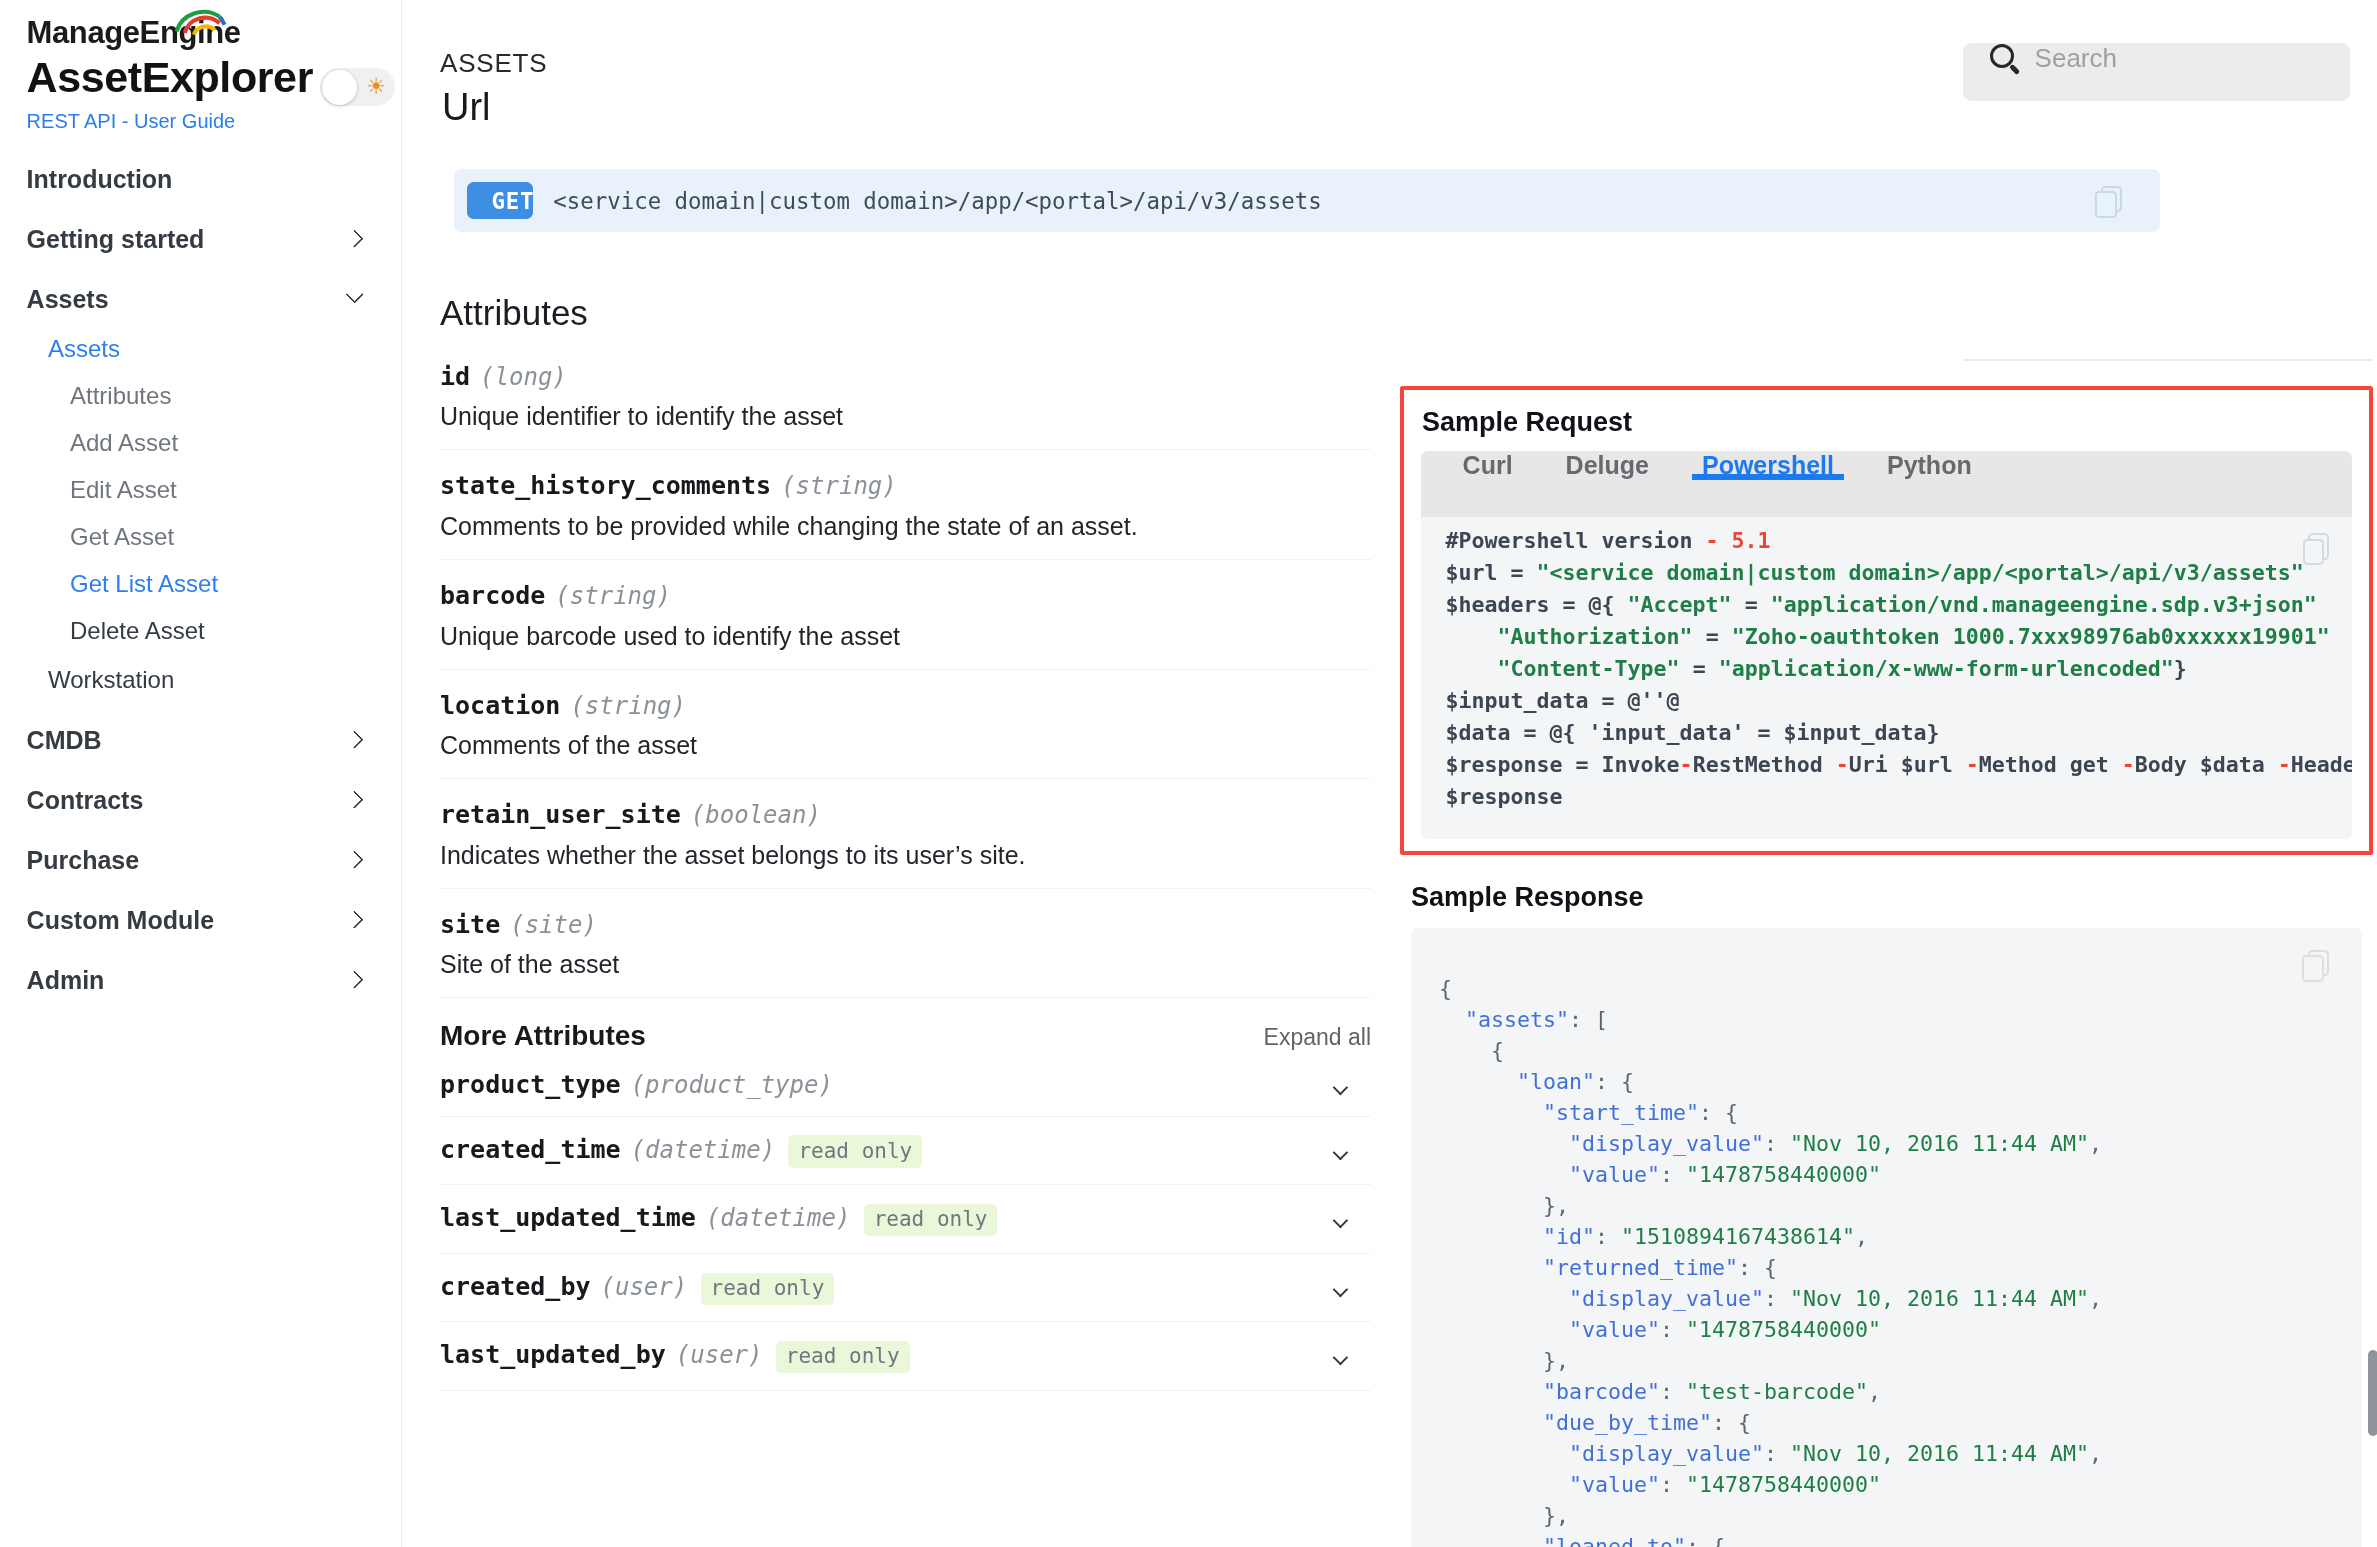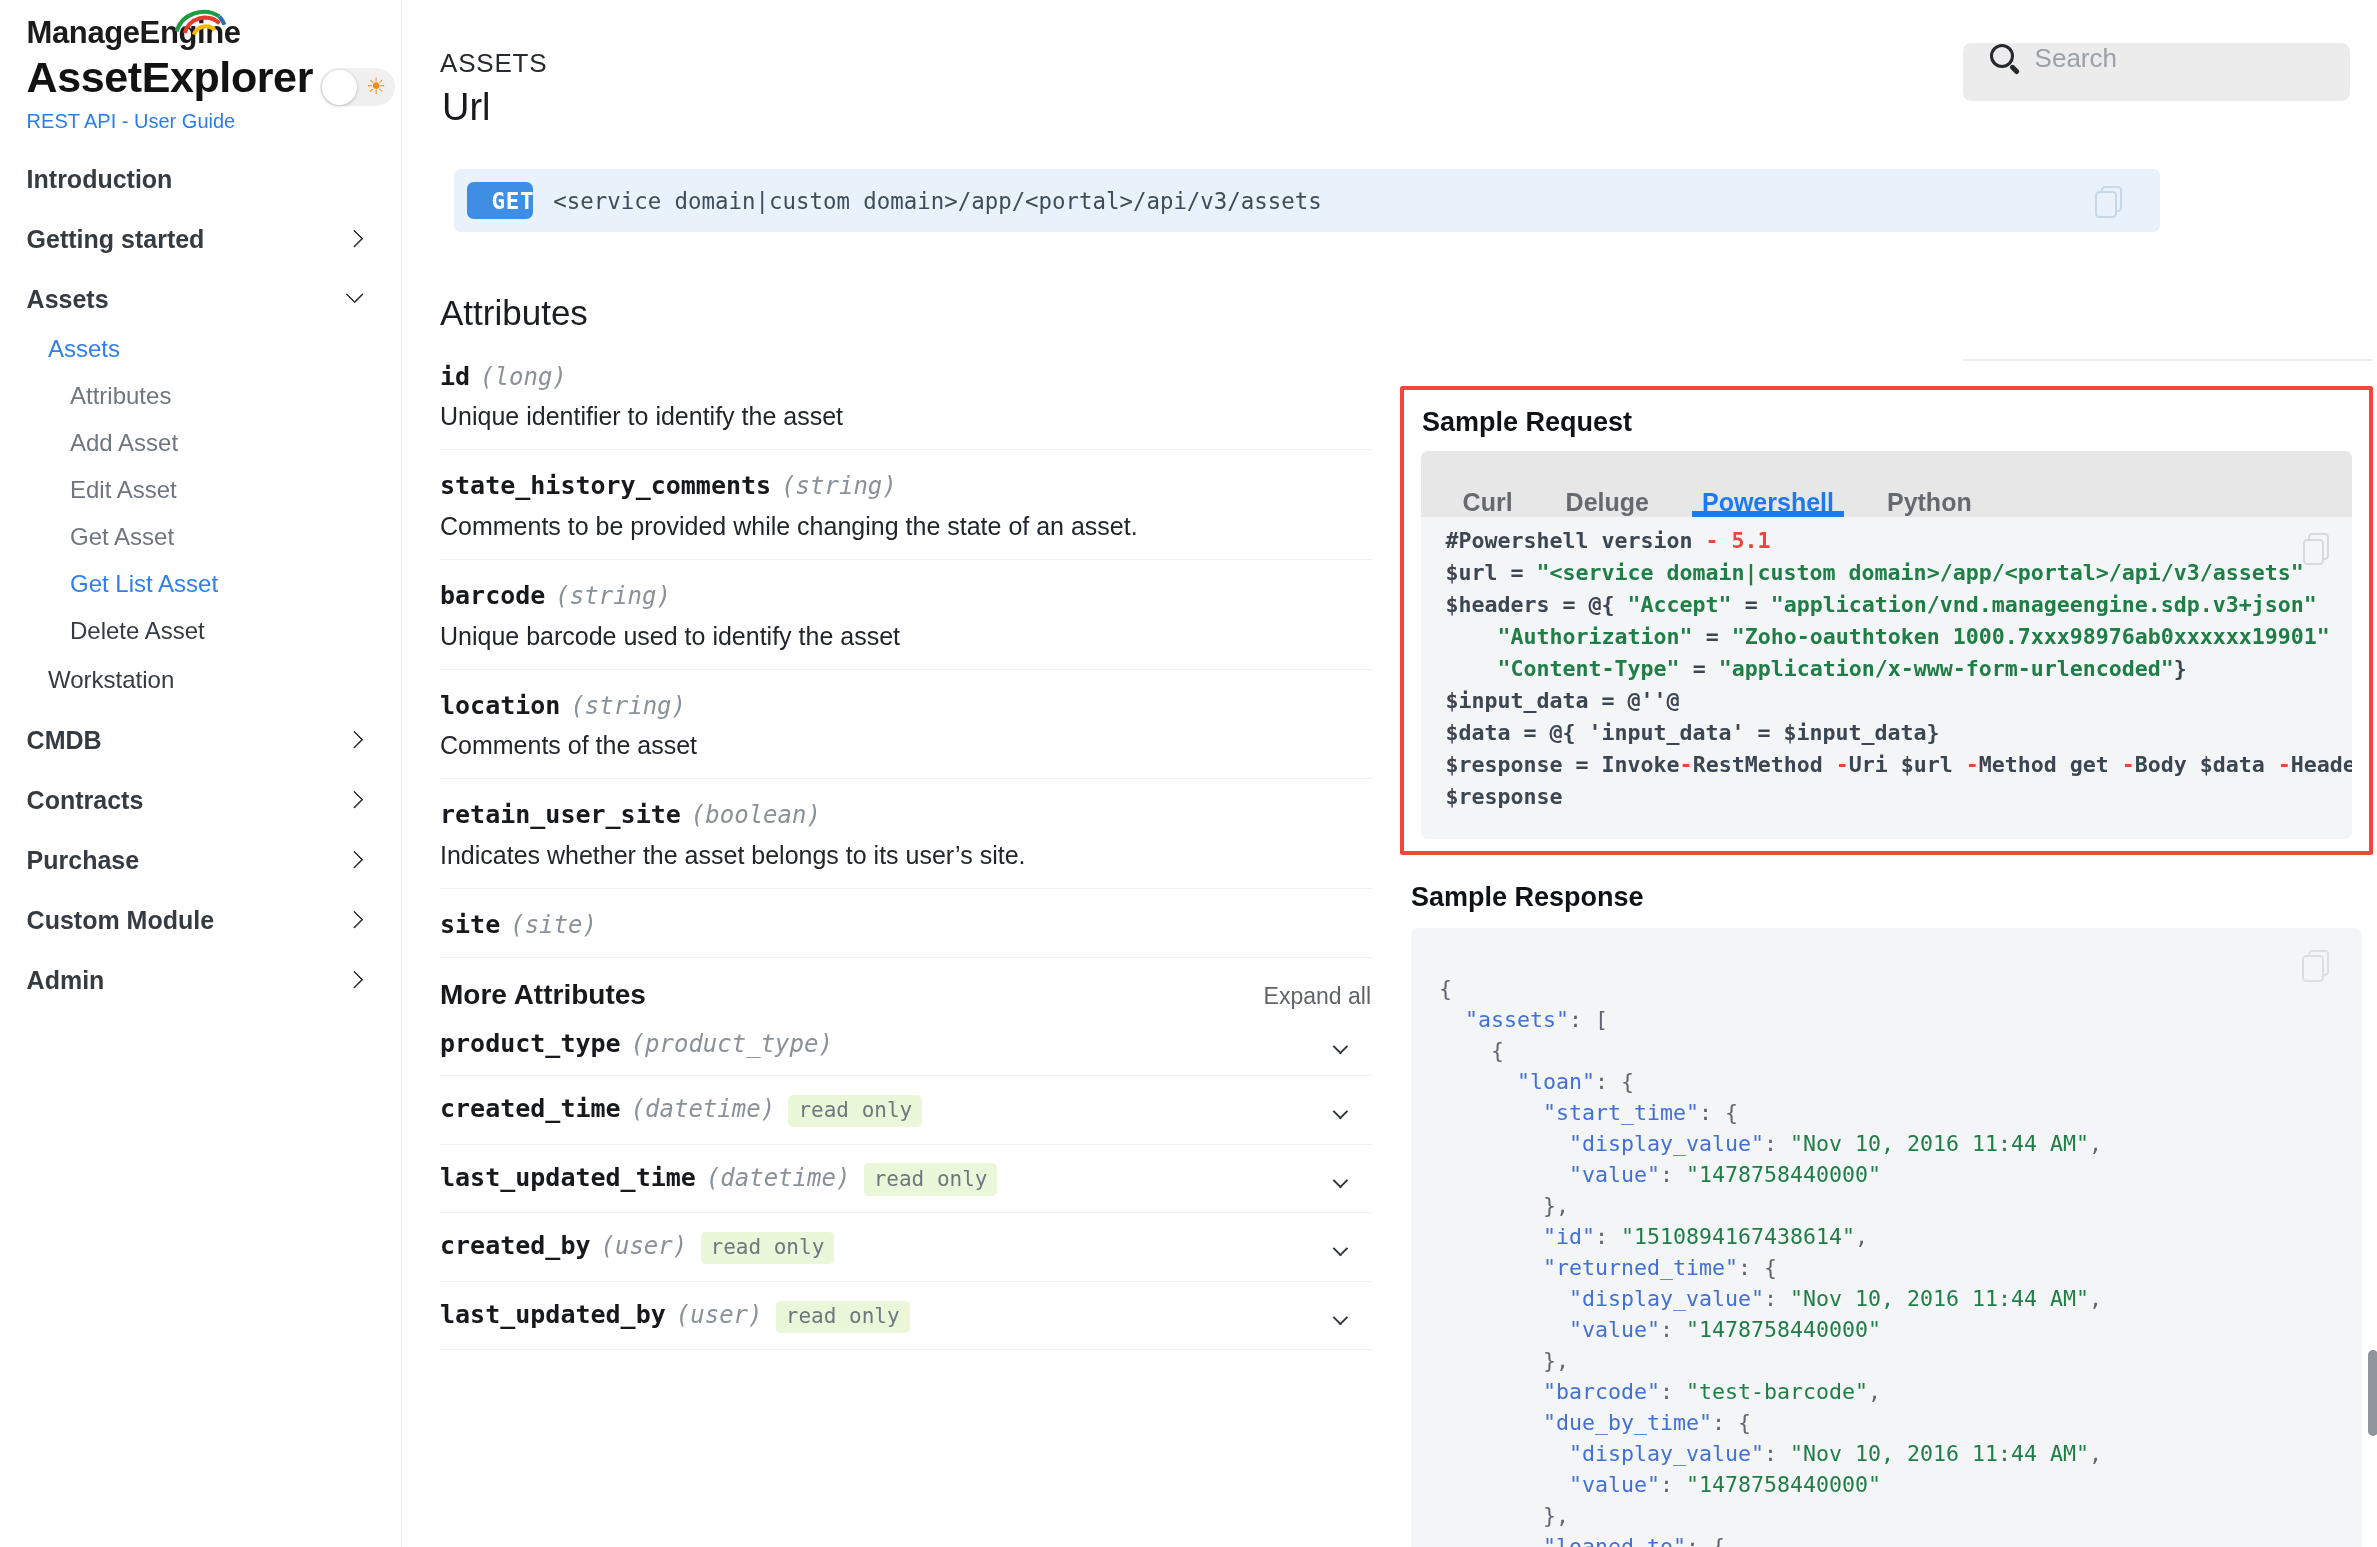--- a/index.html
+++ b/index.html
@@ -86,21 +86,21 @@
                     border-radius:5px; padding:3.3px 10px 5px; margin-left:13.3px;
                     font-family:"DejaVu Sans Mono",monospace; }
   .more-chev { position:absolute; right:25px; top:30px; width:10.8px; height:10.8px;
                border-right:2.5px solid #30363c; border-bottom:2.5px solid #30363c; transform:rotate(45deg); }
 
   
   #request-panel { position:absolute; left:1400px; top:386px; width:973px; height:469px;
                    border:4.2px solid #f2483c; border-radius:2.5px; background:#fff; }
   .panel-title { font-size:27px; font-weight:700; color:#0f1216; margin:16.6px 0 0 18px; }
   .tabbar { margin:13.3px 16.6px 0 16.6px; height:66px; background:#e7e7e8; border-radius:6.6px 6.6px 0 0;
-            display:flex; align-items:flex-end; padding-left:42px; }
+            display:flex; align-items:flex-start; padding-left:42px; }
   .tab { position:relative; display:flex; align-items:center; margin-right:53px;
          font-size:25px; font-weight:700; color:#66696e; cursor:pointer; }
   .tab.active { color:#1b7af0; }
   .tab.active::after { content:""; position:absolute; left:-10px; right:-10px; bottom:0;
                        height:5.8px; background:#1b7af0; }
   .codeblock { position:relative; margin:0 16.6px; background:#f4f5f6; border-radius:0 0 6.6px 6.6px;
                height:322px; padding:8px 25px; overflow:hidden;font-weight:bold; }
   .codeblock .code-line { font-family:"DejaVu Sans Mono",monospace; font-size:21.6px;
                           line-height:32px; white-space:pre; color:#3c4653; }
   .req-copy { position:absolute; right:23px; top:16.6px; --bg:#f4f5f6; color:#d7dadd; }
@@ -198,20 +198,21 @@
       <div class="attr-row">
         <div><span class="attr-name mono">location</span><span class="attr-type mono">(string)</span></div>
         <div class="attr-desc">Comments of the asset</div>
       </div>
       <div class="attr-row">
         <div><span class="attr-name mono">retain_user_site</span><span class="attr-type mono">(boolean)</span></div>
         <div class="attr-desc">Indicates whether the asset belongs to its user’s site.</div>
       </div>
       <div class="attr-row">
         <div><span class="attr-name mono">site</span><span class="attr-type mono">(site)</span></div>
+        <div class="attr-desc">Site of the asset</div>
       </div>
     </div>
 
   <div class="more-header">
     <h3 class="more-heading">More Attributes</h3>
     <span class="expand-all">Expand all</span>
   </div>
   <div id="more-list">
       <div class="more-row"><span class="attr-name mono">product_type</span><span class="attr-type mono">(product_type)</span><span class="more-chev"></span></div>
       <div class="more-row"><span class="attr-name mono">created_time</span><span class="attr-type mono">(datetime)</span><span class="badge-readonly">read only</span><span class="more-chev"></span></div>

